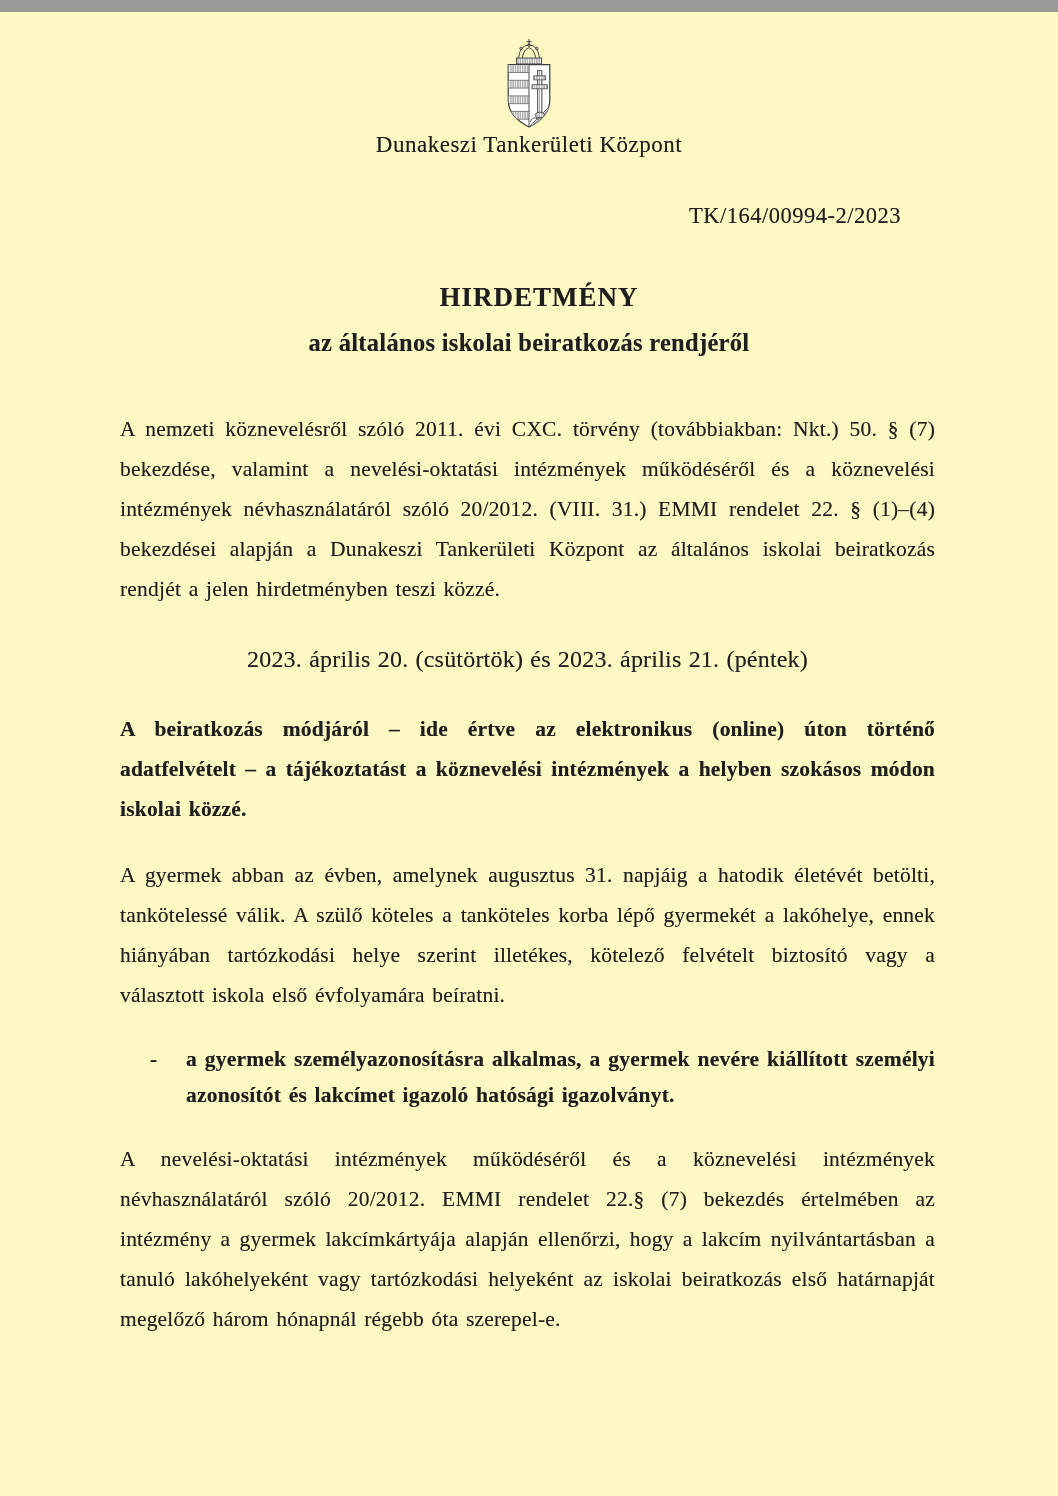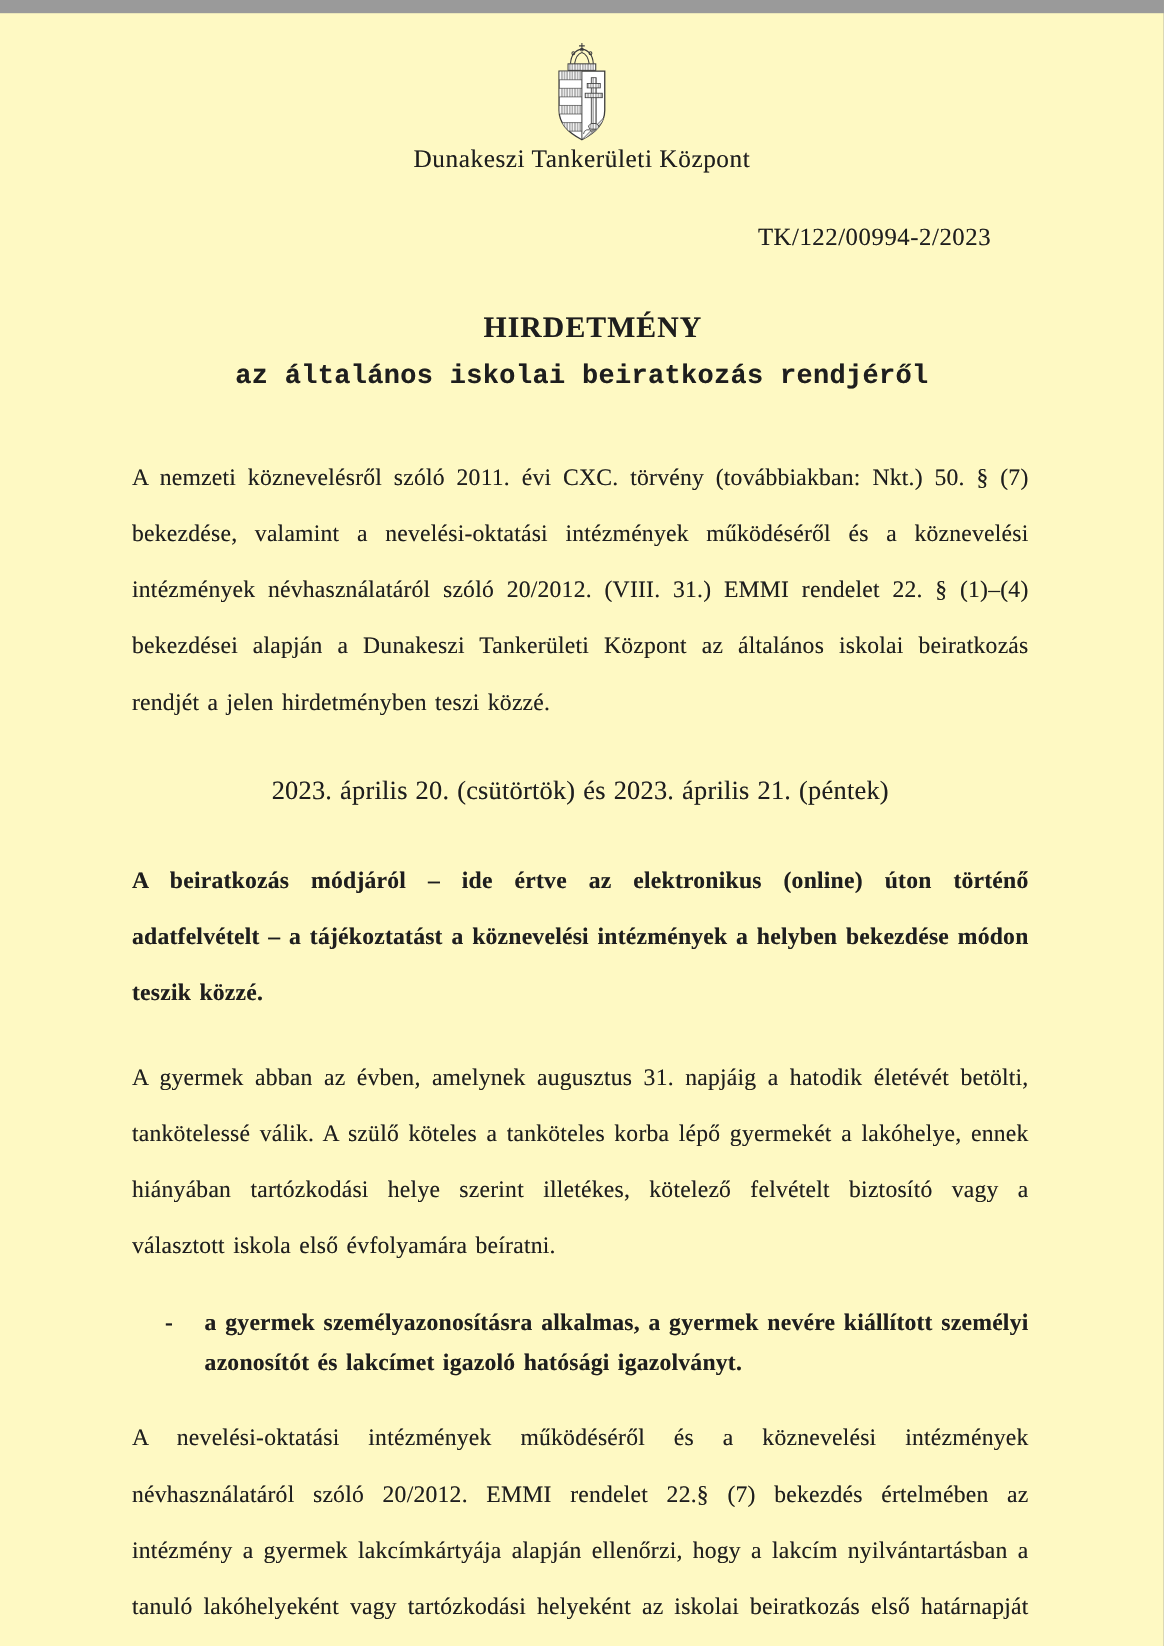--- a/index.html
+++ b/index.html
@@ -48,29 +48,28 @@
     letter-spacing: 1px;
     padding-left: 20px;
   }
   .doc-subtitle {
     margin: 12px 0 0 0;
     text-align: center;
     font-size: 24.5px;
     font-weight: bold;
     line-height: 33px;
     letter-spacing: 0.3px;
-    font-family: Liberation Mono, monospace;
   }
   .content {
     margin: 50px 123px 0 120px;
     font-size: 21.5px;
   }
   .content p {
     margin: 0 0 26px 0;
-    line-height: 51px;
+    line-height: 40px;
     text-align: justify;
     letter-spacing: 0.2px;
     word-spacing: 2px;
   }
   .content p.dates {
     margin: 30px 0 30px 0;
     text-align: center;
     font-weight: normal;
     font-size: 24px;
     word-spacing: 1px;
@@ -152,29 +151,29 @@
 
         <rect x="59.5" y="44" width="6" height="56" fill="url(#vh)" stroke="#3c3c3c" stroke-width="1"></rect>
         <rect x="54.5" y="51" width="16" height="5.5" fill="url(#vh)" stroke="#3c3c3c" stroke-width="1"></rect>
         <rect x="52" y="63" width="21" height="5.5" fill="url(#vh)" stroke="#3c3c3c" stroke-width="1"></rect>
       </g>
       <line x1="48" y1="36" x2="48" y2="120" stroke="#3c3c3c" stroke-width="1.2"></line>
     </svg>
     <div class="org-name">Dunakeszi Tankerületi Központ</div>
   </header>
 
-  <div class="ref-row">TK/122/00994-2/2023</div>
+  <div class="ref-row">TK/164/00994-2/2023</div>
 
   <h1 class="doc-title">HIRDETMÉNY</h1>
   <h2 class="doc-subtitle">az általános iskolai beiratkozás rendjéről</h2>
 
   <main class="content">
     <p>A nemzeti köznevelésről szóló 2011. évi CXC. törvény (továbbiakban: Nkt.) 50. § (7) bekezdése, valamint a nevelési-oktatási intézmények működéséről és a köznevelési intézmények névhasználatáról szóló 20/2012. (VIII. 31.) EMMI rendelet 22. § (1)–(4) bekezdései alapján a Dunakeszi Tankerületi Központ az általános iskolai beiratkozás rendjét a jelen hirdetményben teszi közzé.</p>
     <p class="dates">2023. április 20. (csütörtök) és 2023. április 21. (péntek)</p>
-    <p class="bold-par">A beiratkozás módjáról – ide értve az elektronikus (online) úton történő adatfelvételt – a tájékoztatást a köznevelési intézmények a helyben bekezdése módon teszik közzé.</p>
+    <p class="bold-par">A beiratkozás módjáról – ide értve az elektronikus (online) úton történő adatfelvételt – a tájékoztatást a köznevelési intézmények a helyben szokásos módon iskolai közzé.</p>
     <p>A gyermek abban az évben, amelynek augusztus 31. napjáig a hatodik életévét betölti, tankötelessé válik. A szülő köteles a tanköteles korba lépő gyermekét a lakóhelye, ennek hiányában tartózkodási helye szerint illetékes, kötelező felvételt biztosító vagy a választott iskola első évfolyamára beíratni.</p>
     <div class="bullet-item">
       <span class="dash">-</span>
       <span class="bullet-text">a gyermek személyazonosításra alkalmas, a gyermek nevére kiállított személyi azonosítót és lakcímet igazoló hatósági igazolványt.</span>
     </div>
     <p>A nevelési-oktatási intézmények működéséről és a köznevelési intézmények névhasználatáról szóló 20/2012. EMMI rendelet 22.§ (7) bekezdés értelmében az intézmény a gyermek lakcímkártyája alapján ellenőrzi, hogy a lakcím nyilvántartásban a tanuló lakóhelyeként vagy tartózkodási helyeként az iskolai beiratkozás első határnapját megelőző három hónapnál régebb óta szerepel-e.</p>
   </main>
 
 </div>
 

